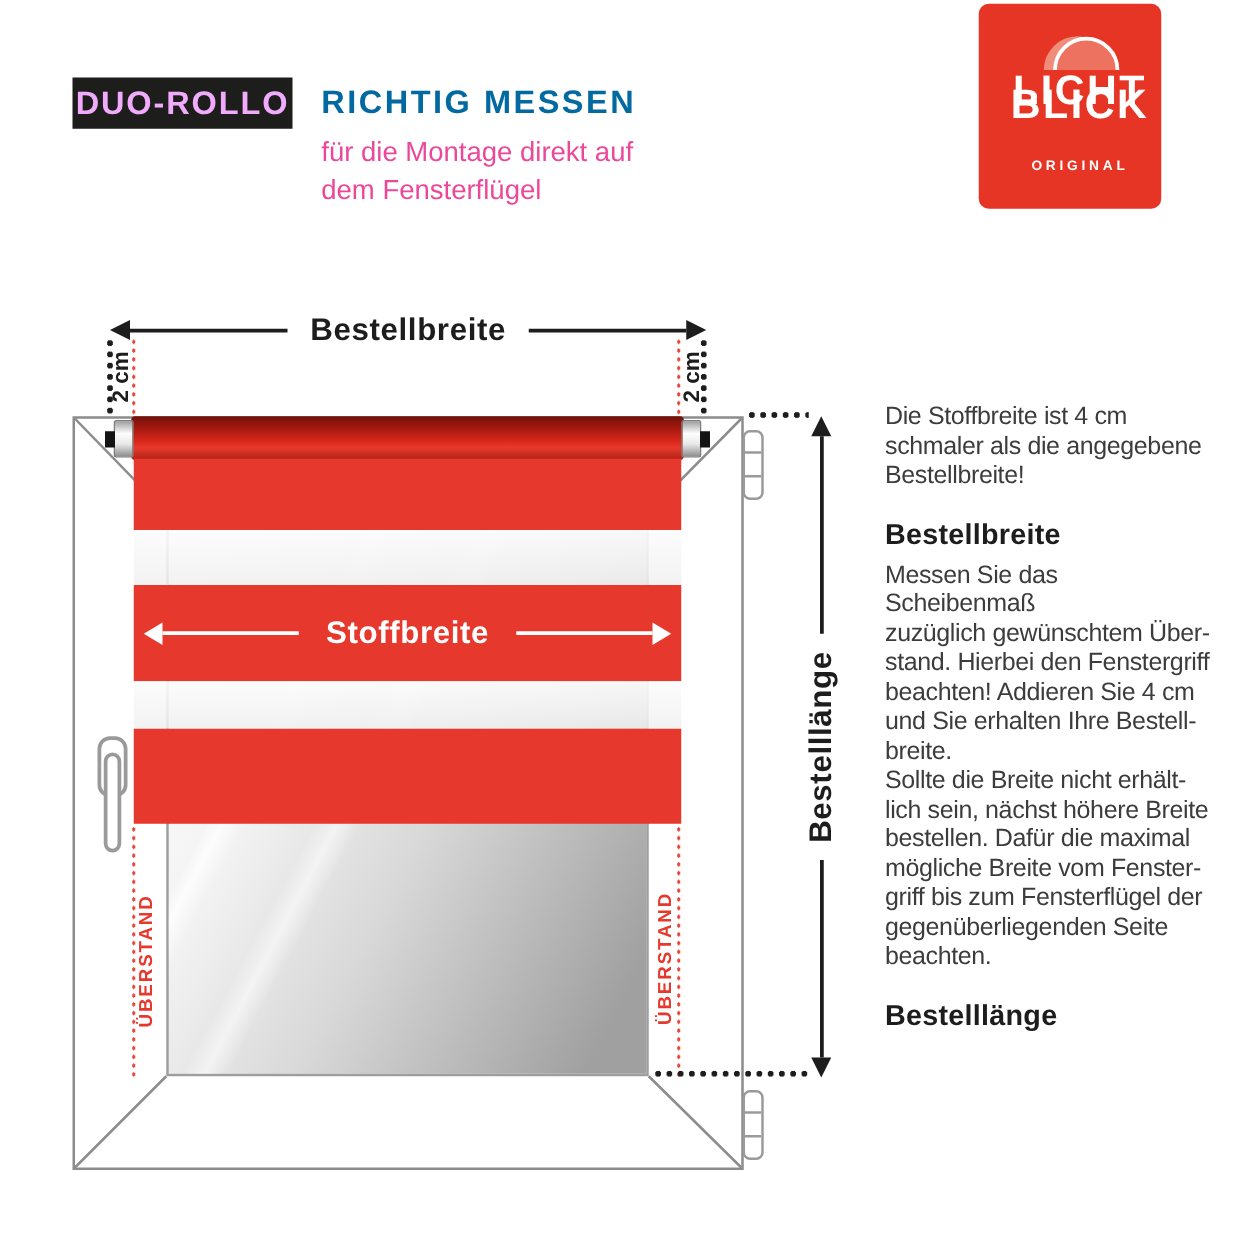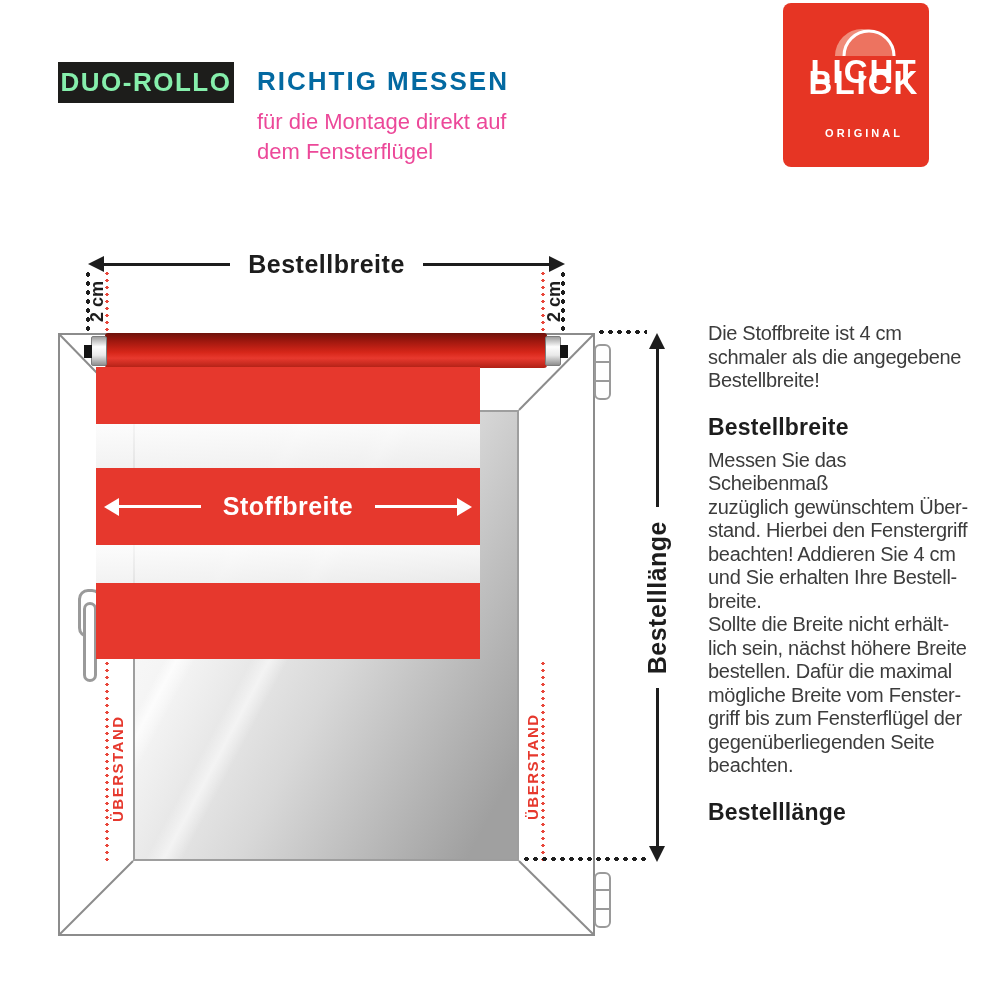--- a/index.html
+++ b/index.html
@@ -2,21 +2,21 @@
 <html><head>
 <meta charset="utf-8">
 <style>
   html,body{margin:0;padding:0;background:#fff;}
   .canvas{position:relative;width:999px;height:999px;background:#fff;overflow:hidden;
           font-family:"Liberation Sans",sans-serif;}
 
   
   .badge{position:absolute;left:58px;top:62px;width:176px;height:41px;background:#1d1d1b;
          display:flex;align-items:center;justify-content:center;}
-  .badge span{color:#86efac;font-size:26px;font-weight:700;letter-spacing:1.5px;}
+  .badge span{color:#f0abfc;font-size:26px;font-weight:700;letter-spacing:1.5px;}
   .title{position:absolute;left:257px;top:66px;margin:0;font-size:26px;font-weight:700;
          color:#0369a1;letter-spacing:2px;}
   .subtitle{position:absolute;left:257px;top:107px;margin:0;font-size:22px;color:#ec4899;
             line-height:30px;white-space:pre-line;}
 
   
   .logo{position:absolute;left:783px;top:3px;width:146px;height:164px;background:#e63524;
         border-radius:8px;text-align:center;}
   .logo .sun{position:absolute;left:0;top:0;}
   .logo-word{position:absolute;left:0;width:162px;color:#fff;font-size:33px;font-weight:700;
@@ -52,21 +52,21 @@
   .roller-tube{position:absolute;left:105px;top:333px;width:442px;height:35px;border-radius:3px;
         background:linear-gradient(to bottom,#6e120b 0%,#9c170e 22%,#d62619 55%,#e8392e 72%,#b02015 100%);}
   .cap{position:absolute;top:336px;width:16px;height:30px;border:1px solid #7d7d7d;border-radius:2px;
        box-sizing:border-box;
        background:linear-gradient(to bottom,#9e9e9e 0%,#fdfdfd 35%,#e9e9e9 65%,#8f8f8f 100%);}
   .cap-left{left:91px;}
   .cap-right{left:545px;}
   .bracket{position:absolute;top:345px;width:8px;height:13px;background:#141414;}
   .bracket-left{left:84px;}
   .bracket-right{left:560px;}
-  .band{position:absolute;left:96px;width:384px;}
+  .band{position:absolute;left:107px;width:438px;}
   .band.red{background:#e6382d;}
   .band.sheer{background:linear-gradient(to bottom,rgba(252,252,252,.92),rgba(240,240,240,.85));}
   .band-a{top:367px;height:57px;}
   .band-s1{top:424px;height:44px;}
   .band-b{top:468px;height:77px;display:flex;align-items:center;padding:0 8px;box-sizing:border-box;}
   .band-s2{top:545px;height:38px;}
   .band-c{top:583px;height:76px;}
   .wline{flex:1;height:3px;background:#fff;}
   .stoff-label{margin:0 22px;color:#fff;font-size:25px;font-weight:600;letter-spacing:0.5px;}
   .tri{width:0;height:0;}

